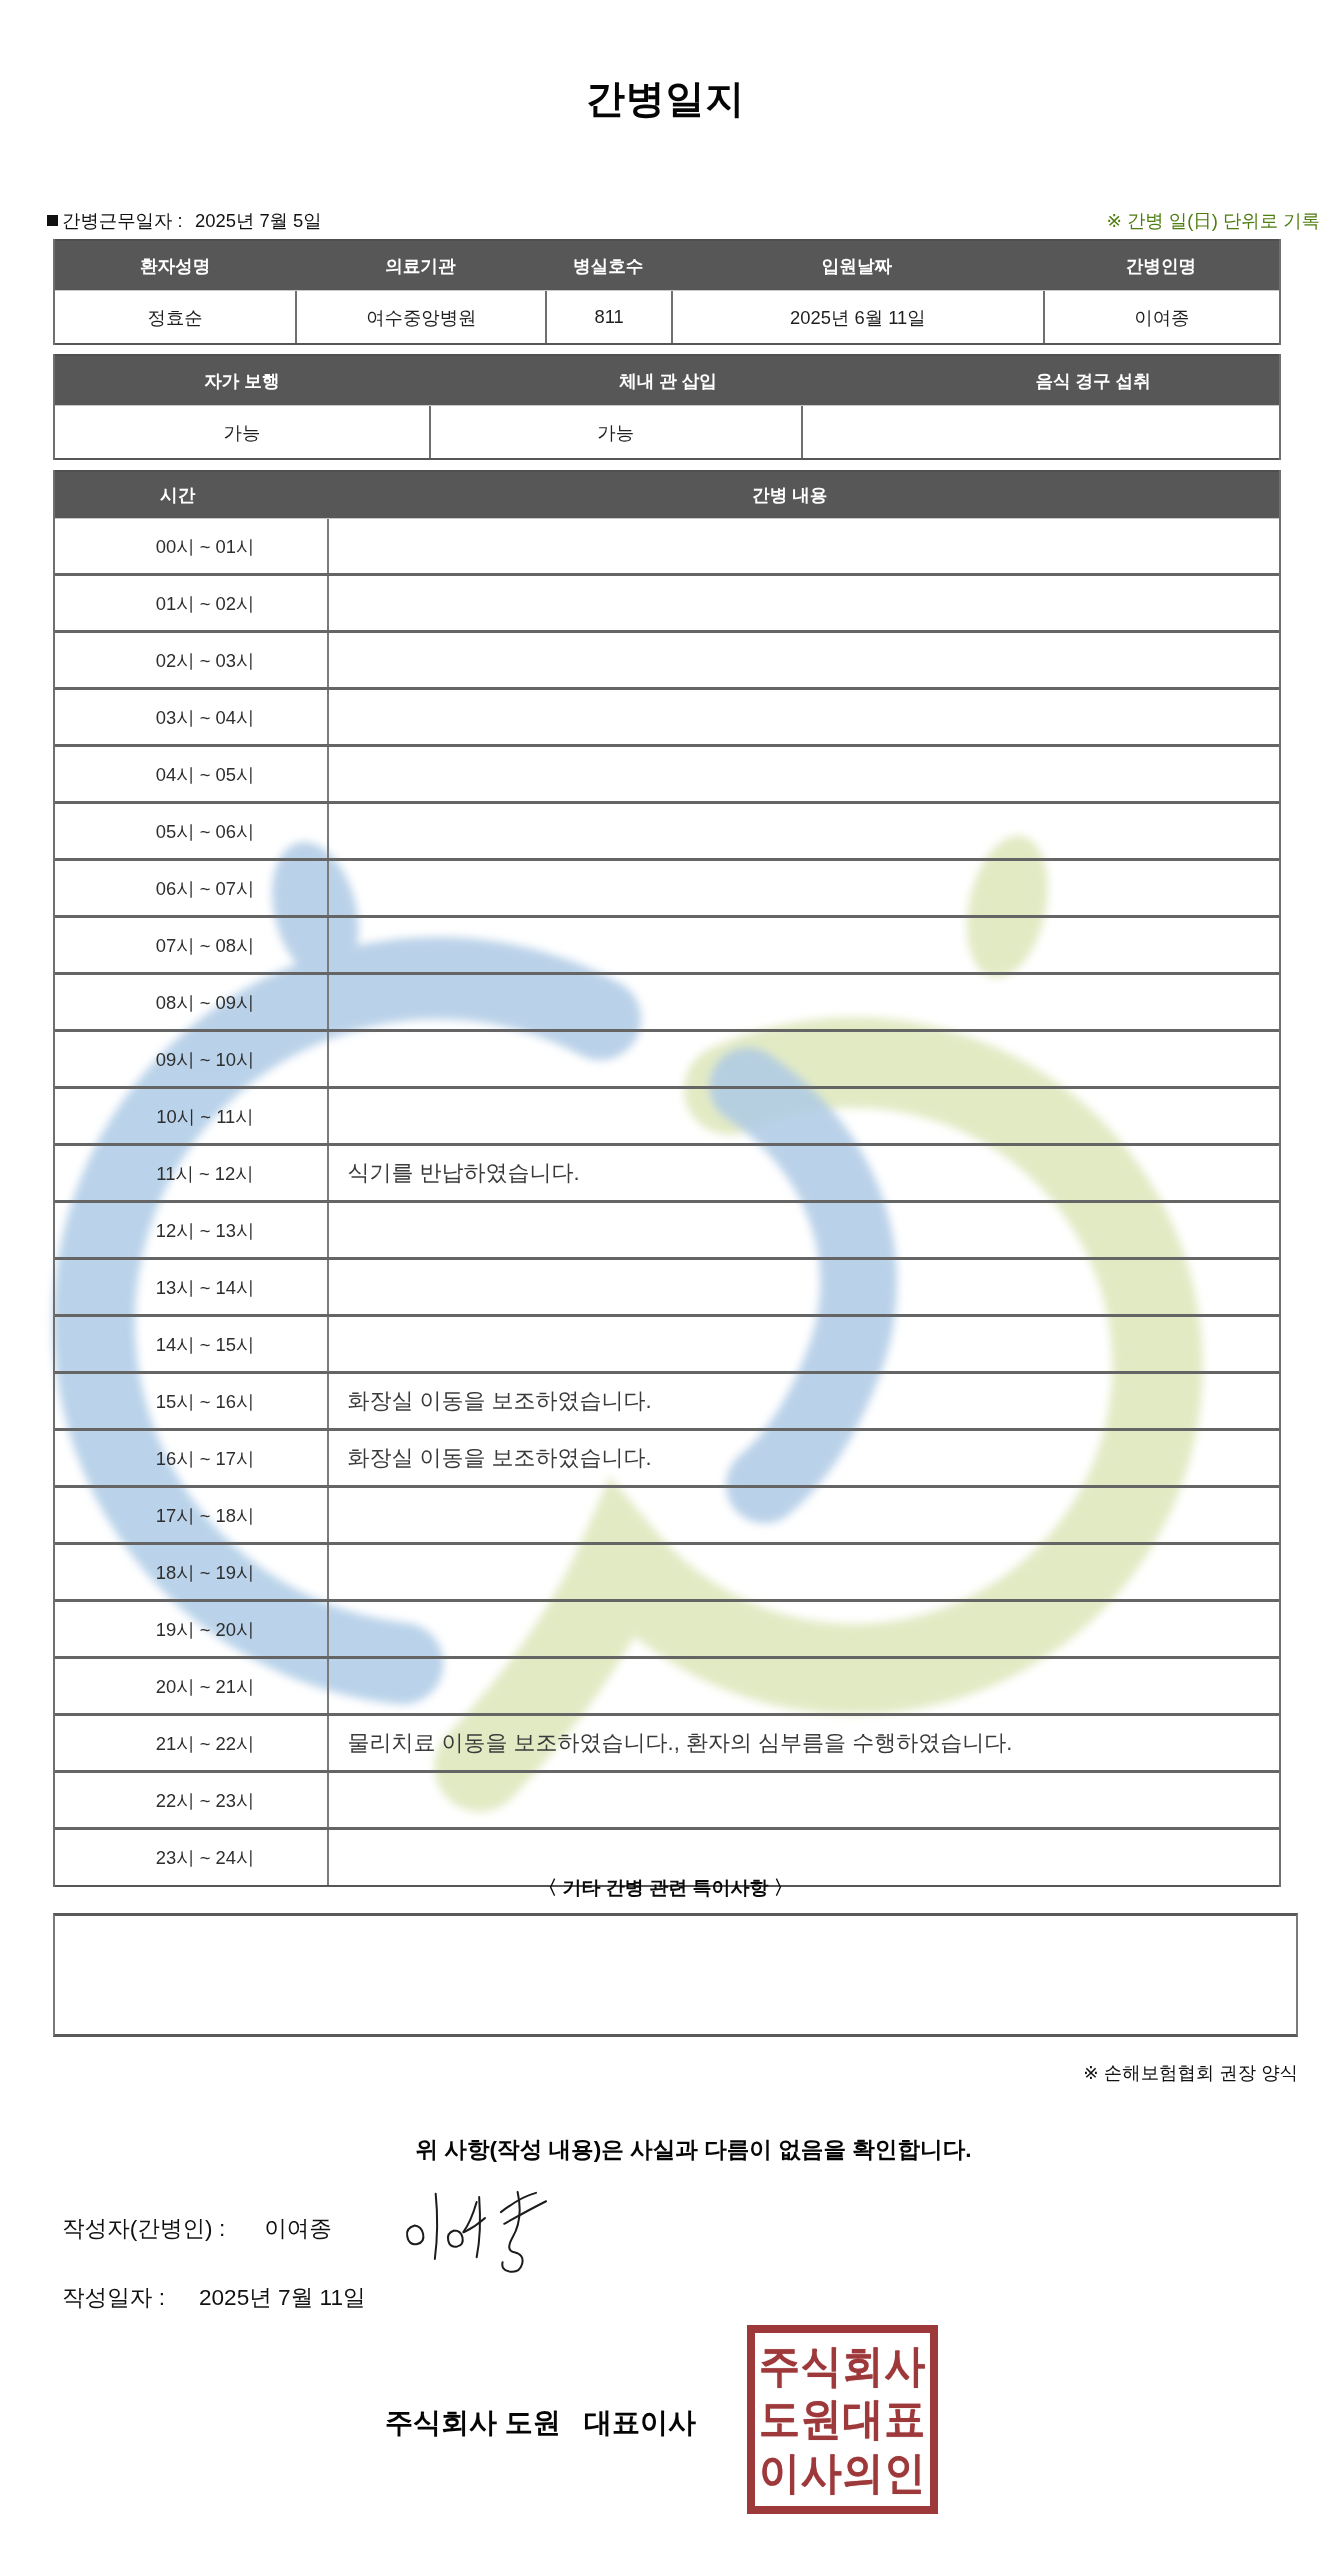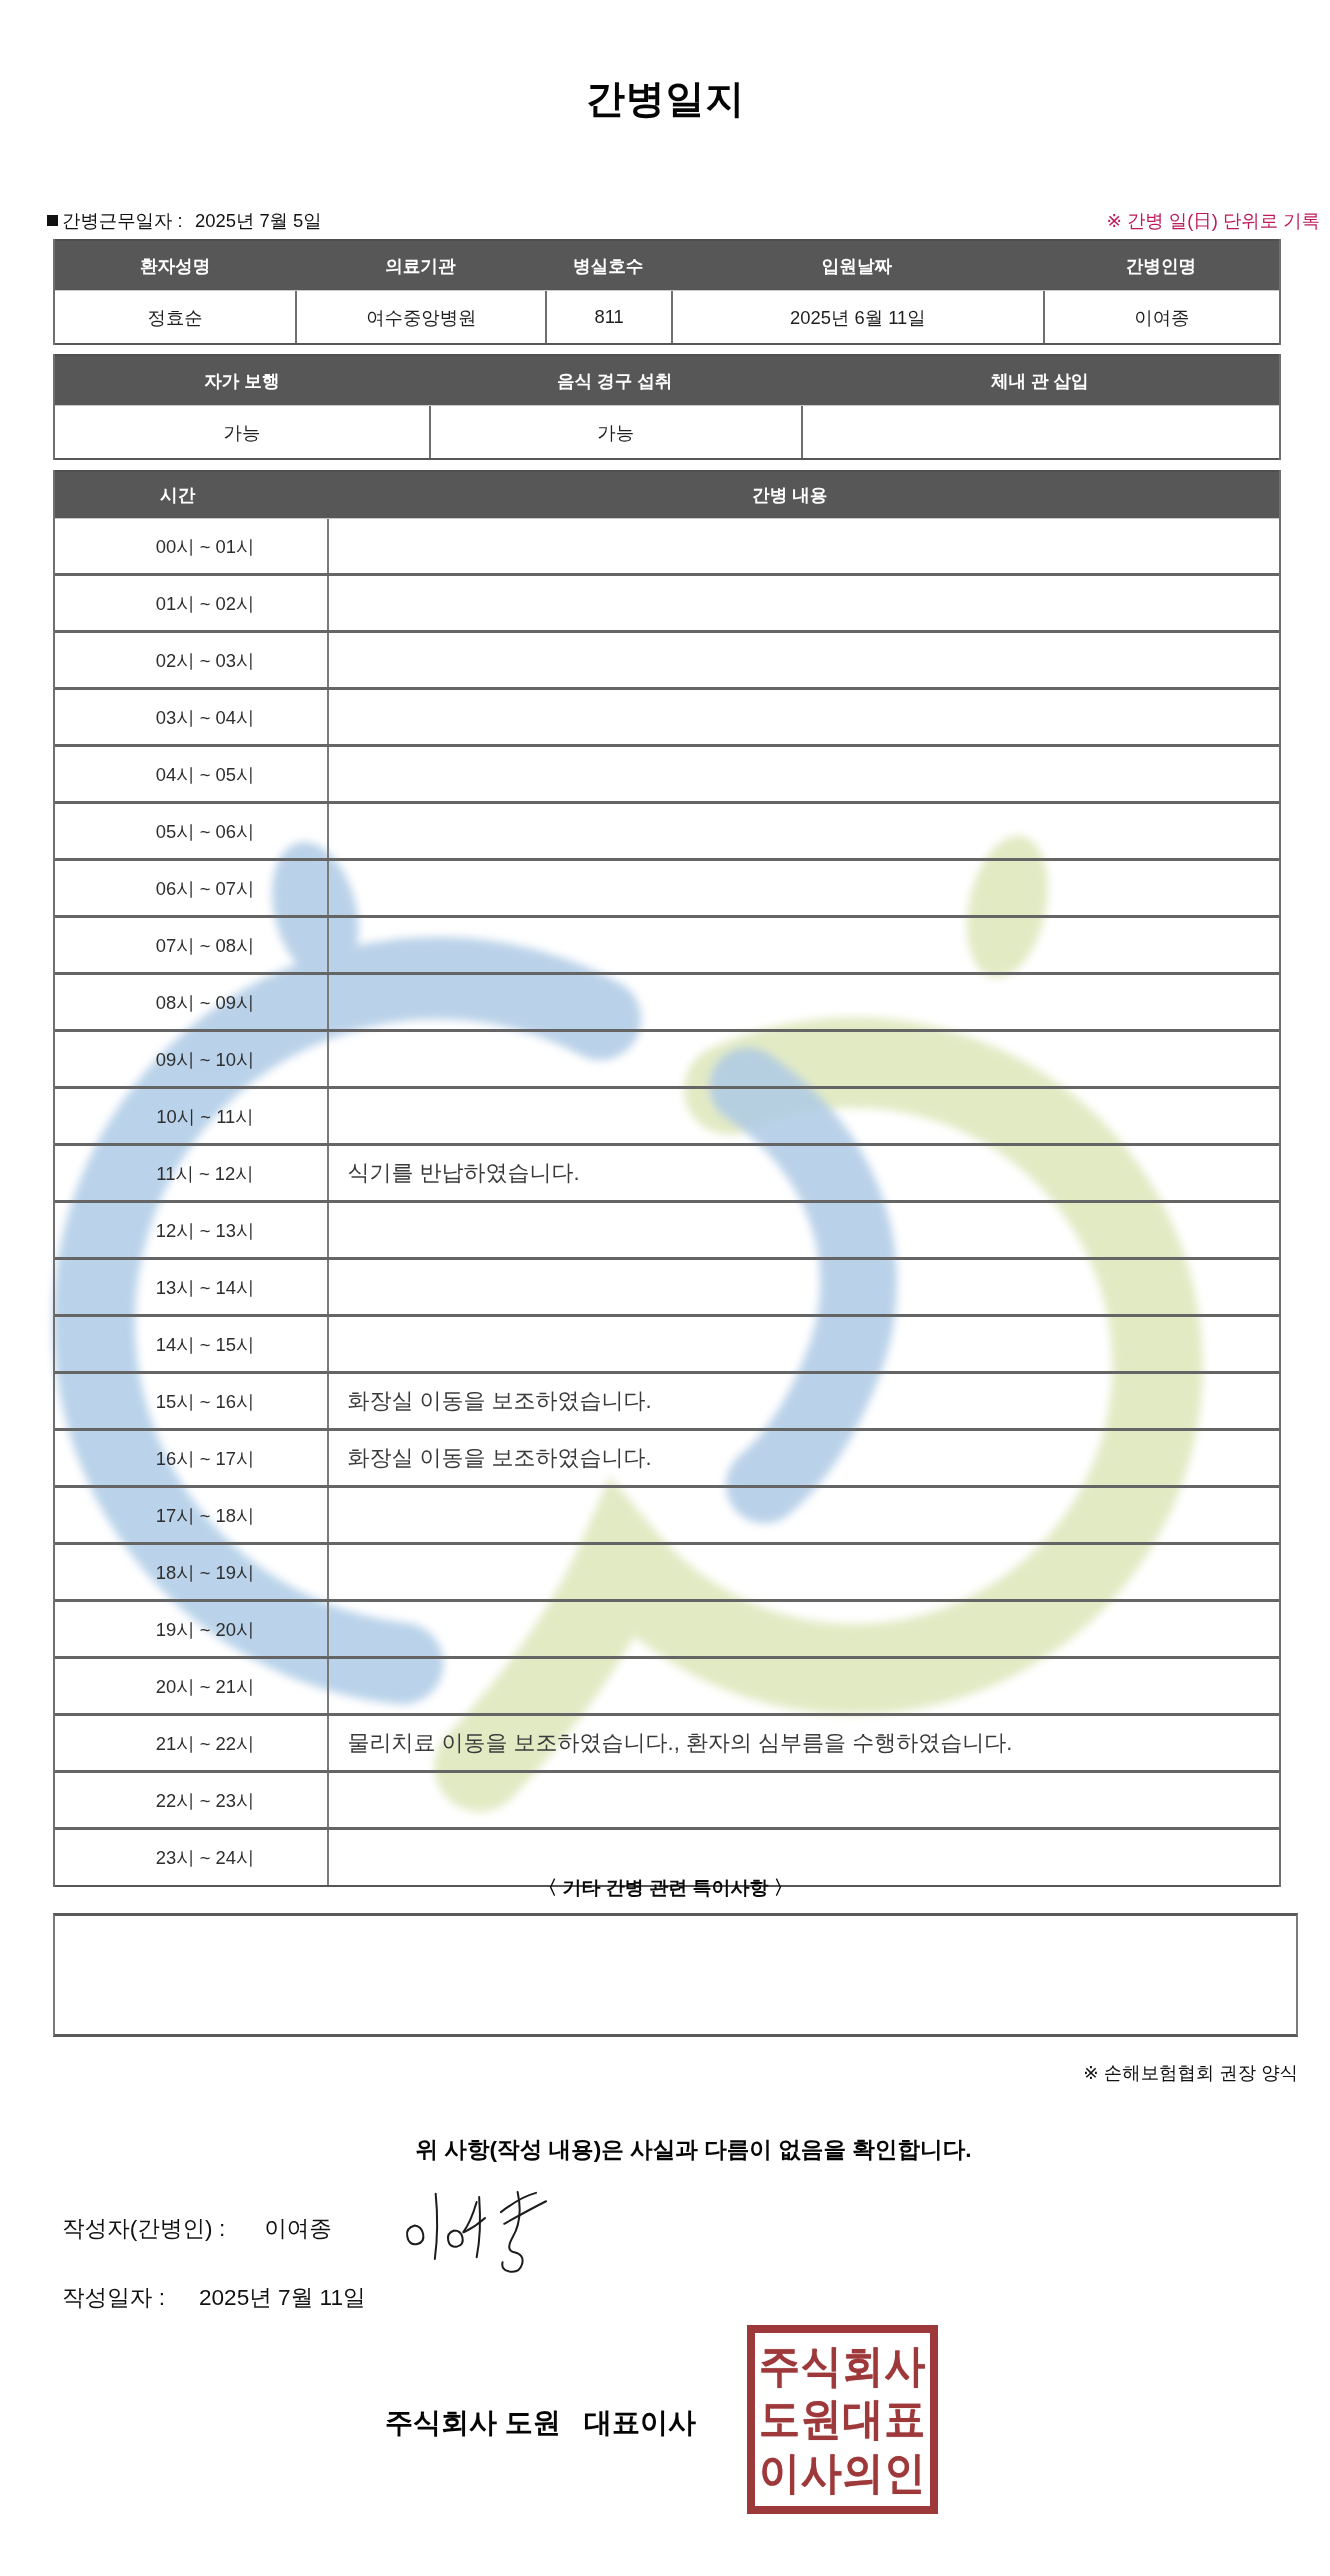--- a/index.html
+++ b/index.html
@@ -18,21 +18,21 @@
     text-align:center;font-size:39px;font-weight:800;letter-spacing:0.8px;color:#050505;
   }
   .meta-left{
     position:absolute;top:208px;left:47px;
     font-size:18.4px;color:#111;display:flex;align-items:center;gap:4px;
   }
   .meta-left .sq{display:inline-block;width:11px;height:11px;background:#111;}
   .meta-left .val{margin-left:8.4px;}
   .meta-note{
     position:absolute;top:208px;right:11px;
-    font-size:18.4px;color:#be185d;
+    font-size:18.4px;color:#4d7c0f;
   }
   
   .tbl{
     position:absolute;left:53px;width:1228px;
     border-left:2.5px solid #6f6f6f;border-right:2.5px solid #6f6f6f;
     box-sizing:border-box;
   }
   .hband{
     display:flex;background:#575757;
     border-top:2.5px solid #4f4f4f;border-bottom:0.8px solid #c9c9c9;
@@ -159,22 +159,22 @@
       <div class="vcell t1-c2">여수중앙병원</div>
       <div class="vcell t1-c3">811</div>
       <div class="vcell t1-c4">2025년 6월 11일</div>
       <div class="vcell t1-c5">이여종</div>
     </div>
   </div>
 
   <div class="tbl" style="top:354px;">
     <div class="hband">
       <div class="hcell t2-c1">자가 보행</div>
+      <div class="hcell t2-c3">체내 관 삽입</div>
       <div class="hcell t2-c2">음식 경구 섭취</div>
-      <div class="hcell t2-c3">체내 관 삽입</div>
     </div>
     <div class="vrow">
       <div class="vcell t2-c1">가능</div>
       <div class="vcell t2-c2">가능</div>
       <div class="vcell t2-c3"></div>
     </div>
   </div>
 
   <div class="tbl" style="top:470px;">
     <div class="hband" style="height:49px;">

